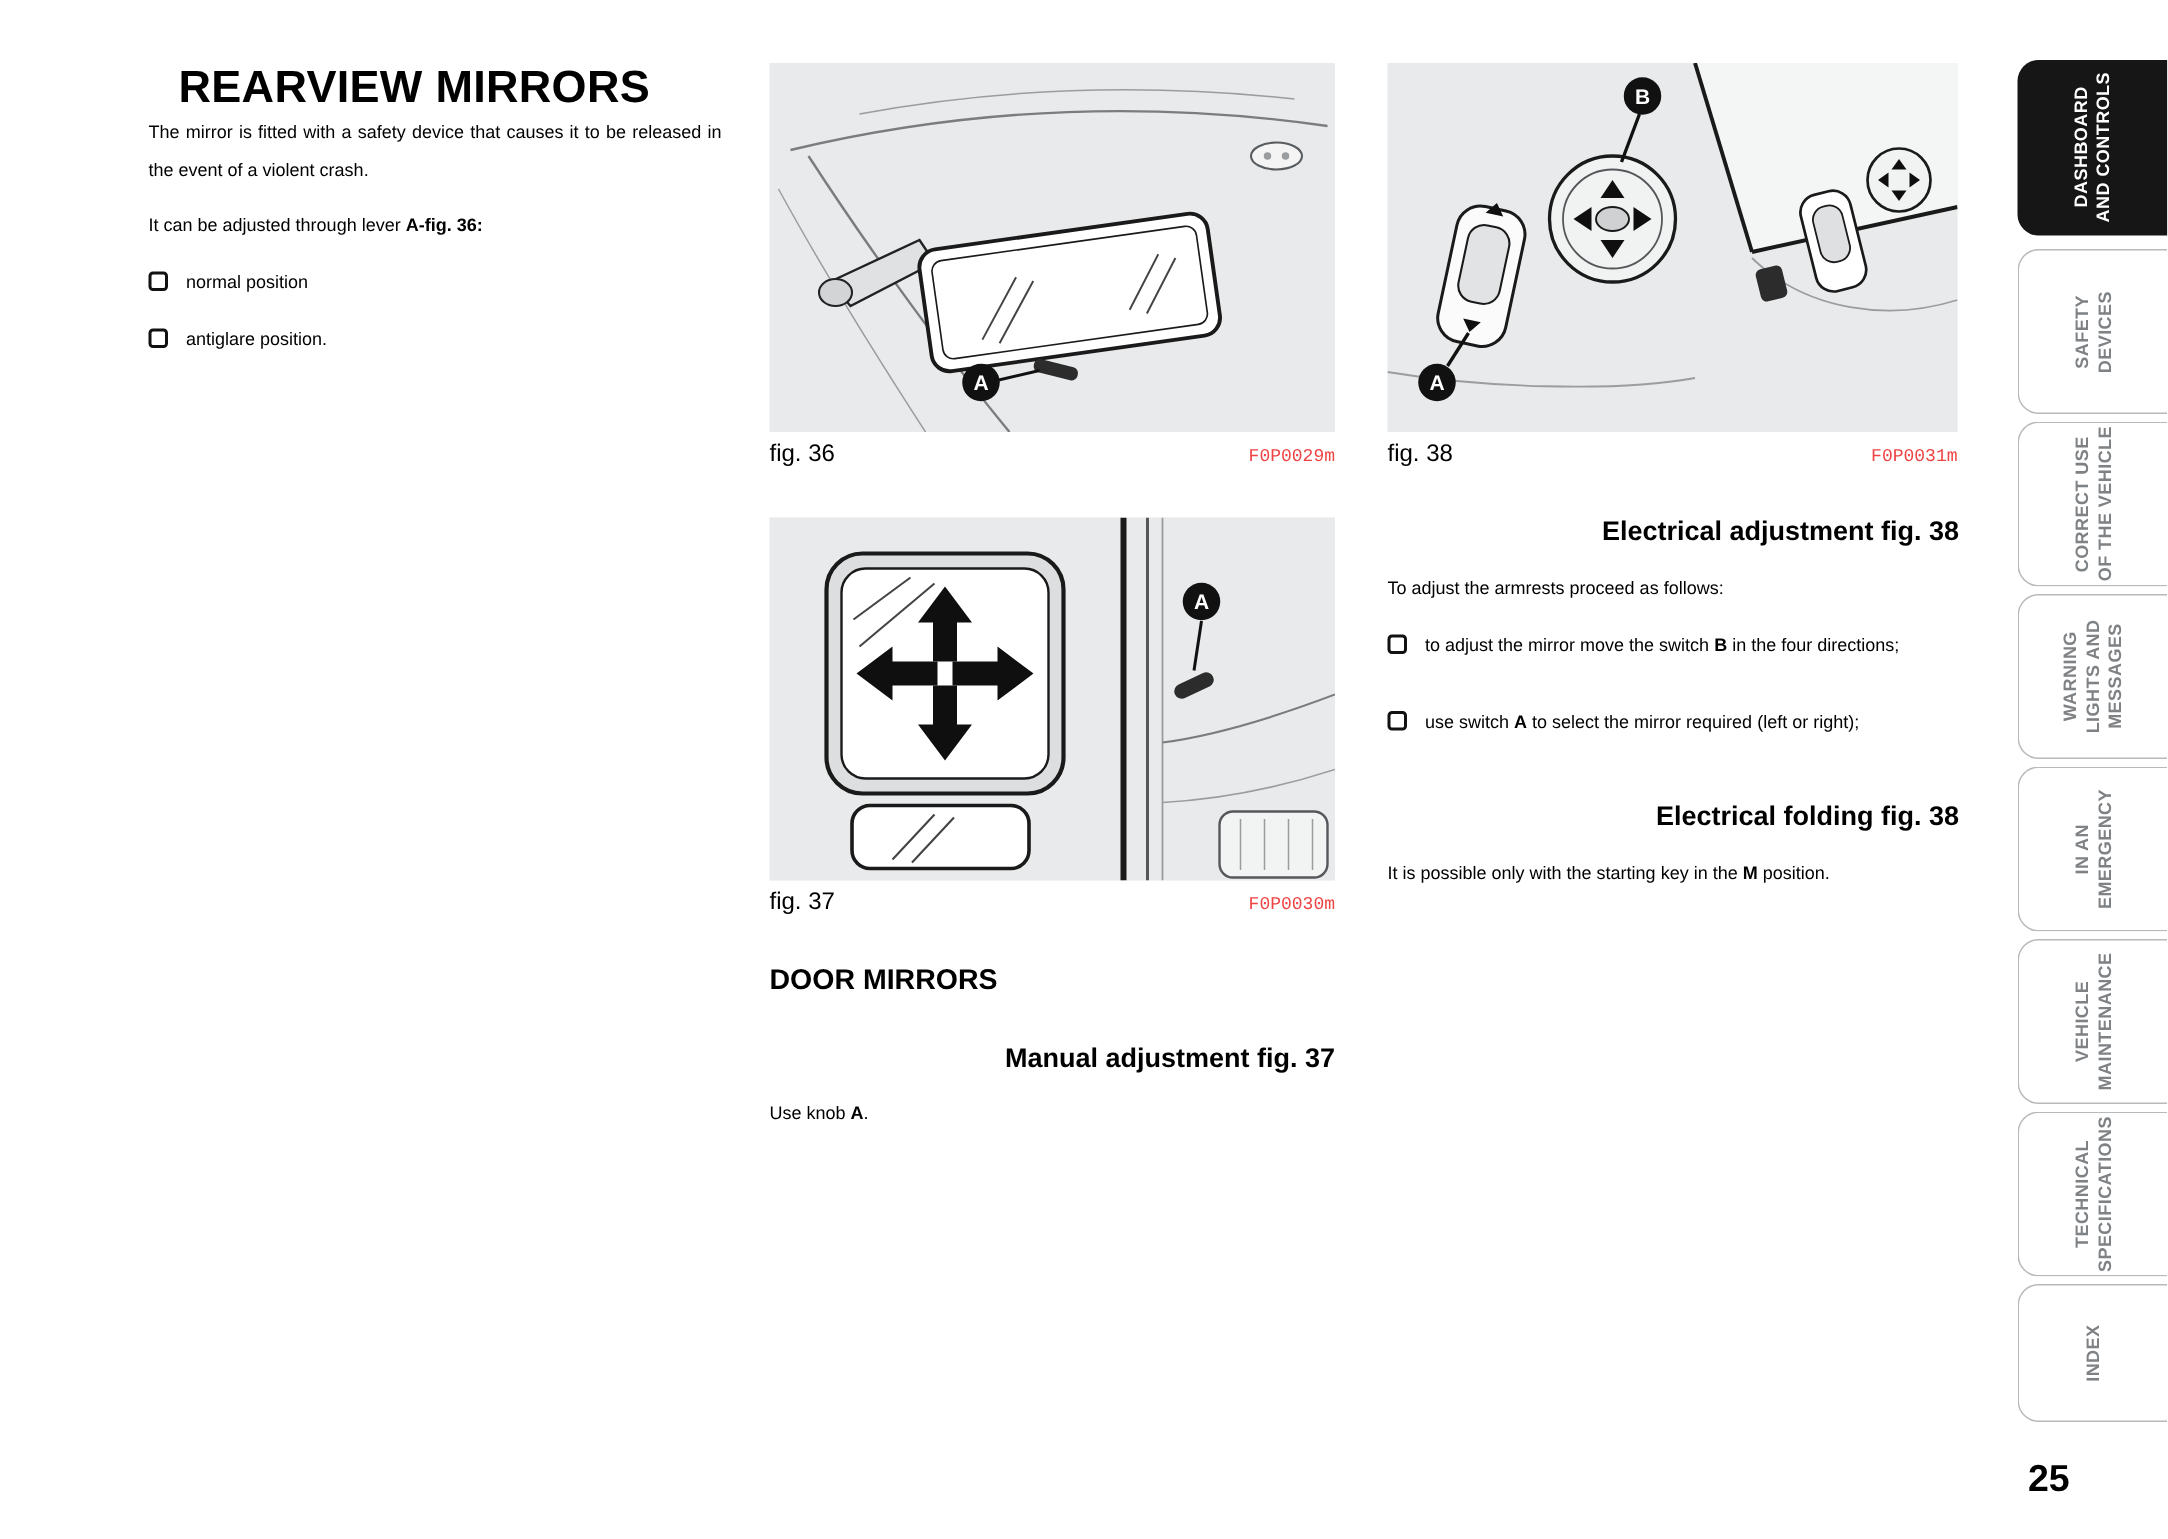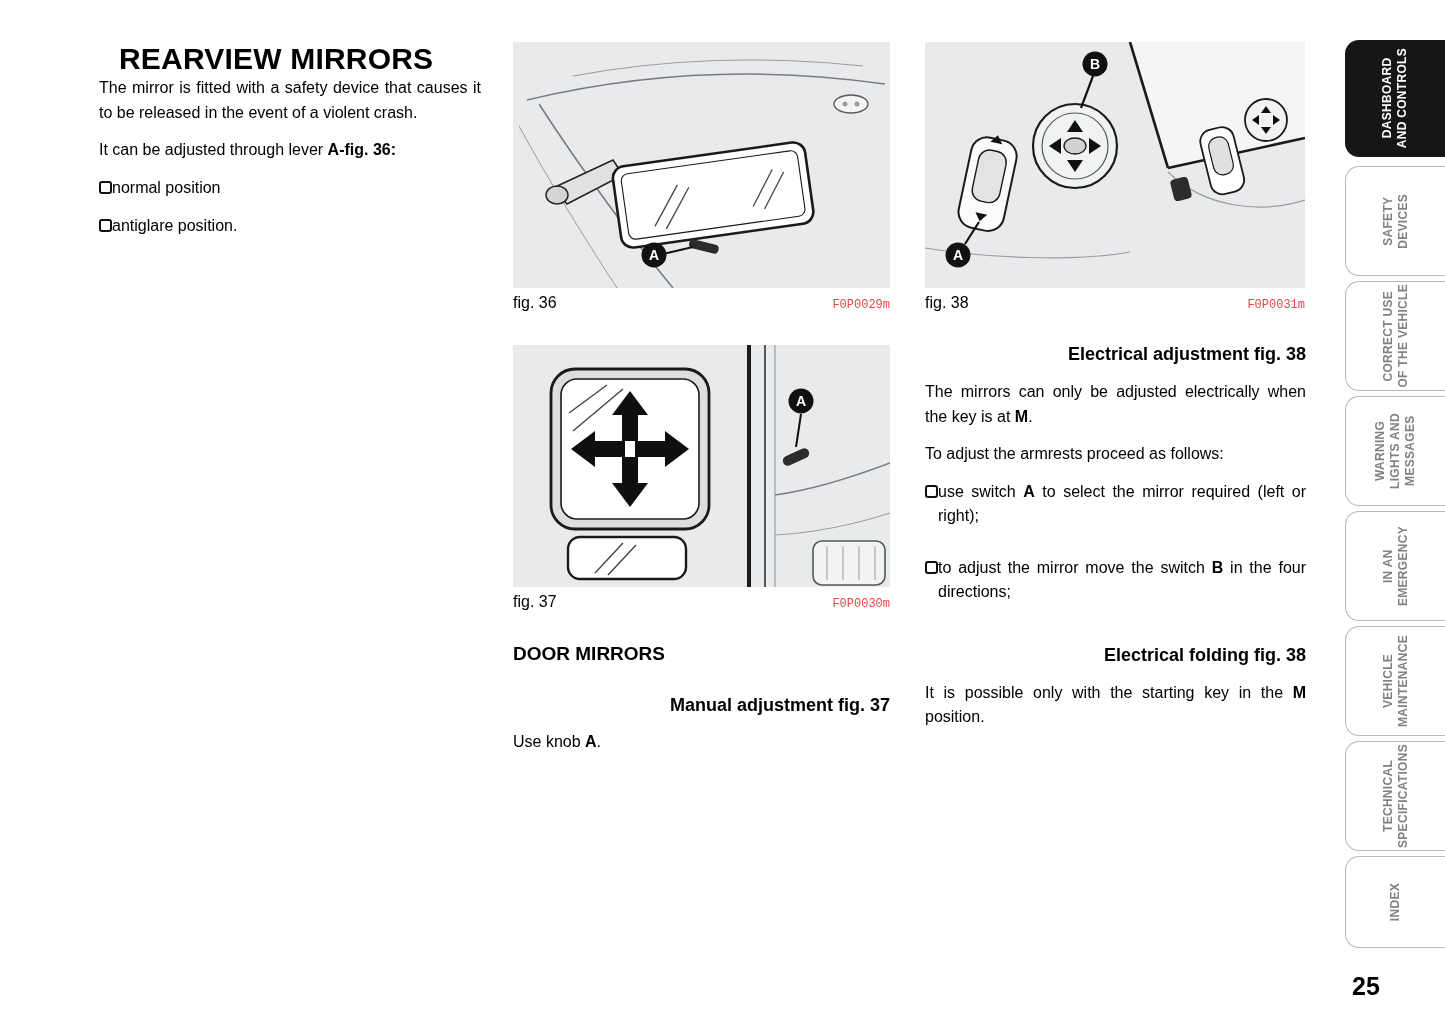--- a/index.html
+++ b/index.html
@@ -4,25 +4,25 @@
 <style>
   * { margin:0; padding:0; box-sizing:border-box; }
   html,body { background:#ffffff; }
   .page {
     position:relative; width:1445px; height:1026px; background:#ffffff;
     overflow:hidden; font-family:"Liberation Sans", sans-serif; color:#000;
   }
   .h-title   { font-size:30px; font-weight:bold; letter-spacing:0.2px;margin-left:20px; }
   .h-section { font-size:19px; font-weight:bold; }
   .h-sub     { font-size:18px; font-weight:bold;text-align:right; }
-  .body-text { font-size:16px; line-height:24.5px; text-align:justify; }
+  .body-text { font-size:12px; line-height:24.5px; text-align:justify; }
   .col-left  { position:absolute; left:99px; top:42px; width:382px; }
   .col-left .h-section { margin-top:42px; margin-bottom:15px; }
   .col-left .body-text { margin-bottom:13px; }
-  .bullet { display:flex; margin-bottom:14px; text-align:justify; }
+  .bullet { display:flex; gap:12px; margin-bottom:14px; text-align:justify; }
   .bullet .body-text { margin-bottom:0; flex:1; }
   .bullet-glyph { flex:0 0 13px; width:13px; height:13px; border:2px solid #111;
                   border-radius:3px; margin-top:5px; background:#fff; }
   .figure { position:absolute; }
   .fig-canvas { background:#e9eaeb; display:block; }
   .fig-caption { display:flex; justify-content:space-between; align-items:baseline; margin-top:6px; }
   .fig-label { font-size:16px; }
   .fig-code  { font-size:12px; color:#ef4444;font-family:Liberation Mono, monospace; }
   .fig36 { left:513px; top:42px;  width:377px; }
   .fig38 { left:925px; top:42px;  width:380px; }
@@ -197,29 +197,28 @@
   </div>
 
   <div class="door-block">
     <div class="h-section">DOOR MIRRORS</div>
     <div class="h-sub">Manual adjustment fig. 37</div>
     <p class="body-text"><span>Use knob </span><b>A</b><span>.</span></p>
   </div>
 
   <div class="elec-block">
     <div class="h-sub">Electrical adjustment fig. 38</div>
-    <p class="body-text"><span>The mirrors can only be adjusted electrically when the key is at </span><b>M</b><span>.</span></p>
     <p class="body-text">To adjust the armrests proceed as follows:</p>
     <div class="bullet">
       <span class="bullet-glyph"></span>
+      <span class="body-text"><span>to adjust the mirror move the switch </span><b>B</b><span> in the four directions;</span></span>
+    </div>
+    <div class="bullet">
+      <span class="bullet-glyph"></span>
       <span class="body-text"><span>use switch </span><b>A</b><span> to select the mirror required (left or right);</span></span>
-    </div>
-    <div class="bullet">
-      <span class="bullet-glyph"></span>
-      <span class="body-text"><span>to adjust the mirror move the switch </span><b>B</b><span> in the four directions;</span></span>
     </div>
     <div class="h-sub folding">Electrical folding fig. 38</div>
     <p class="body-text"><span>It is possible only with the starting key in the </span><b>M</b><span> position.</span></p>
   </div>
 
   <div class="sidebar">
     <div class="tab tab1 active">
       <div class="tab-label">
         <span class="tab-line">DASHBOARD</span>
         <span class="tab-line">AND CONTROLS</span>

